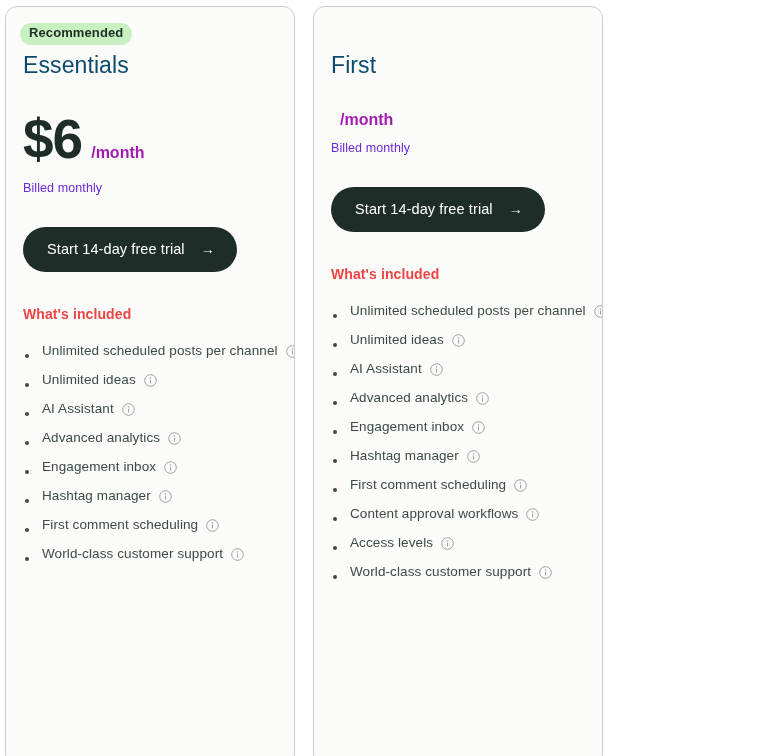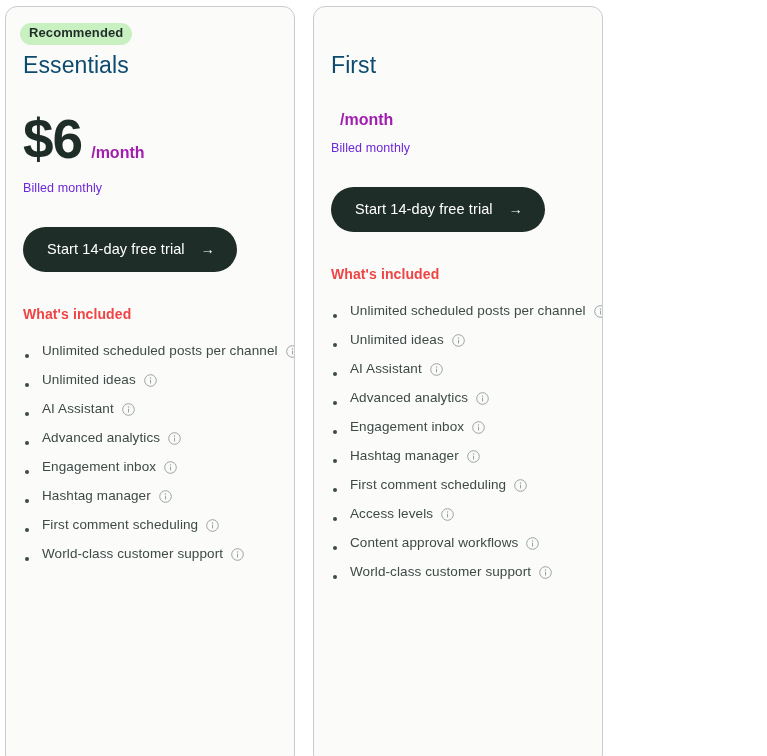--- a/index.html
+++ b/index.html
@@ -359,32 +359,32 @@
           <span class="info-icon">
             <svg width="13" height="13" viewBox="0 0 13 13" aria-hidden="true">
               <circle cx="6.5" cy="6.5" r="5.8" fill="none" stroke="#9aa3a0" stroke-width="1"></circle>
               <circle cx="6.5" cy="3.9" r="0.75" fill="#9aa3a0"></circle>
               <rect x="6.0" y="5.4" width="1.05" height="4.1" rx="0.5" fill="#9aa3a0"></rect>
             </svg>
           </span>
         </li>
         <li class="feature-item">
           <span class="feature-bullet"></span>
+          <span class="feature-label">Content approval workflows</span>
+          <span class="info-icon">
+            <svg width="13" height="13" viewBox="0 0 13 13" aria-hidden="true">
+              <circle cx="6.5" cy="6.5" r="5.8" fill="none" stroke="#9aa3a0" stroke-width="1"></circle>
+              <circle cx="6.5" cy="3.9" r="0.75" fill="#9aa3a0"></circle>
+              <rect x="6.0" y="5.4" width="1.05" height="4.1" rx="0.5" fill="#9aa3a0"></rect>
+            </svg>
+          </span>
+        </li>
+        <li class="feature-item">
+          <span class="feature-bullet"></span>
           <span class="feature-label">Access levels</span>
-          <span class="info-icon">
-            <svg width="13" height="13" viewBox="0 0 13 13" aria-hidden="true">
-              <circle cx="6.5" cy="6.5" r="5.8" fill="none" stroke="#9aa3a0" stroke-width="1"></circle>
-              <circle cx="6.5" cy="3.9" r="0.75" fill="#9aa3a0"></circle>
-              <rect x="6.0" y="5.4" width="1.05" height="4.1" rx="0.5" fill="#9aa3a0"></rect>
-            </svg>
-          </span>
-        </li>
-        <li class="feature-item">
-          <span class="feature-bullet"></span>
-          <span class="feature-label">Content approval workflows</span>
           <span class="info-icon">
             <svg width="13" height="13" viewBox="0 0 13 13" aria-hidden="true">
               <circle cx="6.5" cy="6.5" r="5.8" fill="none" stroke="#9aa3a0" stroke-width="1"></circle>
               <circle cx="6.5" cy="3.9" r="0.75" fill="#9aa3a0"></circle>
               <rect x="6.0" y="5.4" width="1.05" height="4.1" rx="0.5" fill="#9aa3a0"></rect>
             </svg>
           </span>
         </li>
         <li class="feature-item">
           <span class="feature-bullet"></span>

